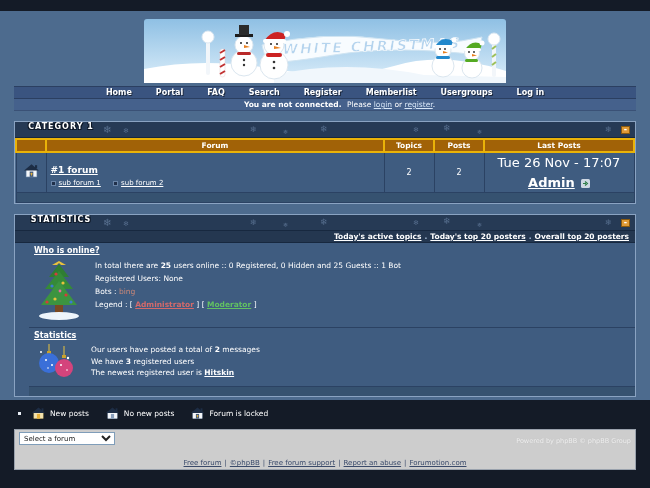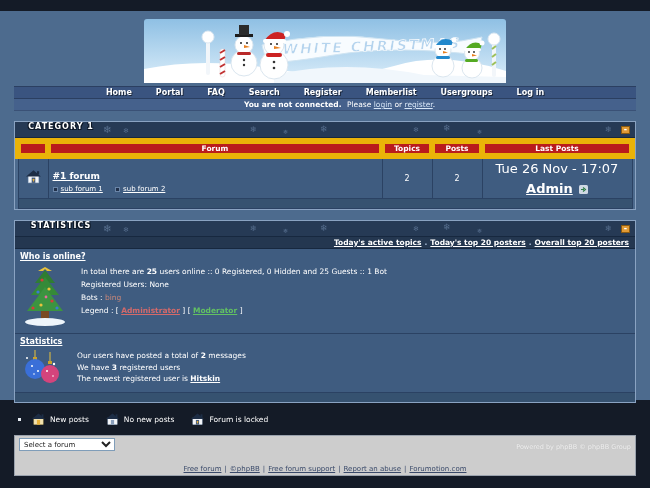--- a/index.html
+++ b/index.html
@@ -43,21 +43,21 @@
   .collapse-btn {
     position:absolute; right:5px; top:4px; width:9px; height:8px;
     background:#e09a35; border:1px solid #8a5a10; color:#fff;
     font-size:8px; line-height:5px; text-align:center; cursor:pointer; font-weight:bold;
   }
   .sf { position:absolute; color:#7e99bd; opacity:.55; pointer-events:none; }
 
   
   table { width:100%; border-collapse:collapse; table-layout:fixed; }
   th {
-    background:#b91c1c; border:6px solid #eab308; height:13px;
+    background:#a16207; border:2px solid #eab308; height:13px;
     font-size:7.5px; color:#fff; font-weight:bold;
   }
   td { background:#3f5c80; border:1px solid #2b4263; vertical-align:middle; }
   .col-icon { width:30px; } .col-topics { width:50px; } .col-posts { width:50px; } .col-last { width:150px; }
   td.center { text-align:center; font-size:8px; }
   .forum-cell { padding:3px 4px; }
   .forum-name { font-size:9px; font-weight:bold; text-decoration:underline; cursor:pointer; display:inline-block; }
   .subforums { margin-top:2px; font-size:7px; }
   .subforums a { color:#fff; text-decoration:underline; cursor:pointer; margin-right:10px; }
   .sub-bullet { display:inline-block; width:5px; height:5px; background:#20304a; border:1px solid #6a85a8; margin-right:3px; vertical-align:middle; }
@@ -66,21 +66,21 @@
   .icon-cell { text-align:center; }
   tr.spacer td { background:#365270; height:10px; }
 
   
   .links-bar {
     height:12px; background:#243750; border-bottom:1px solid #17283f;
     text-align:right; padding-right:6px; font-size:7.5px; font-weight:bold; line-height:11px;
   }
   .links-bar a { color:#fff; text-decoration:underline; cursor:pointer; }
   .links-bar .sep { color:#a9bdd8; margin:0 3px; text-decoration:none; }
-  .stats-body { background:#3f5c80; }
+  .stats-body { background:#3f5c80;padding-left:14px; }
   .row-title { padding:3px 5px 1px 5px; font-size:8px; font-weight:bold; }
   .row-title span { text-decoration:underline; cursor:pointer; }
   .who-row, .stat-row { display:flex; padding:3px 6px 6px 6px; }
   .who-lines { margin-left:12px; font-size:7.5px; line-height:1.75; }
   .stat-lines { margin-left:14px; font-size:7.5px; line-height:1.55; }
   .who-lines a, .stat-lines a { color:#fff; font-weight:bold; text-decoration:underline; cursor:pointer; }
   .legend-admin { color:#d46a6a; font-weight:bold; text-decoration:underline; cursor:pointer; }
   .legend-mod { color:#62c162; font-weight:bold; text-decoration:underline; cursor:pointer; }
   .bot-name { color:#cc8877; }
   .divider { border-top:1px solid #2b4263; }

